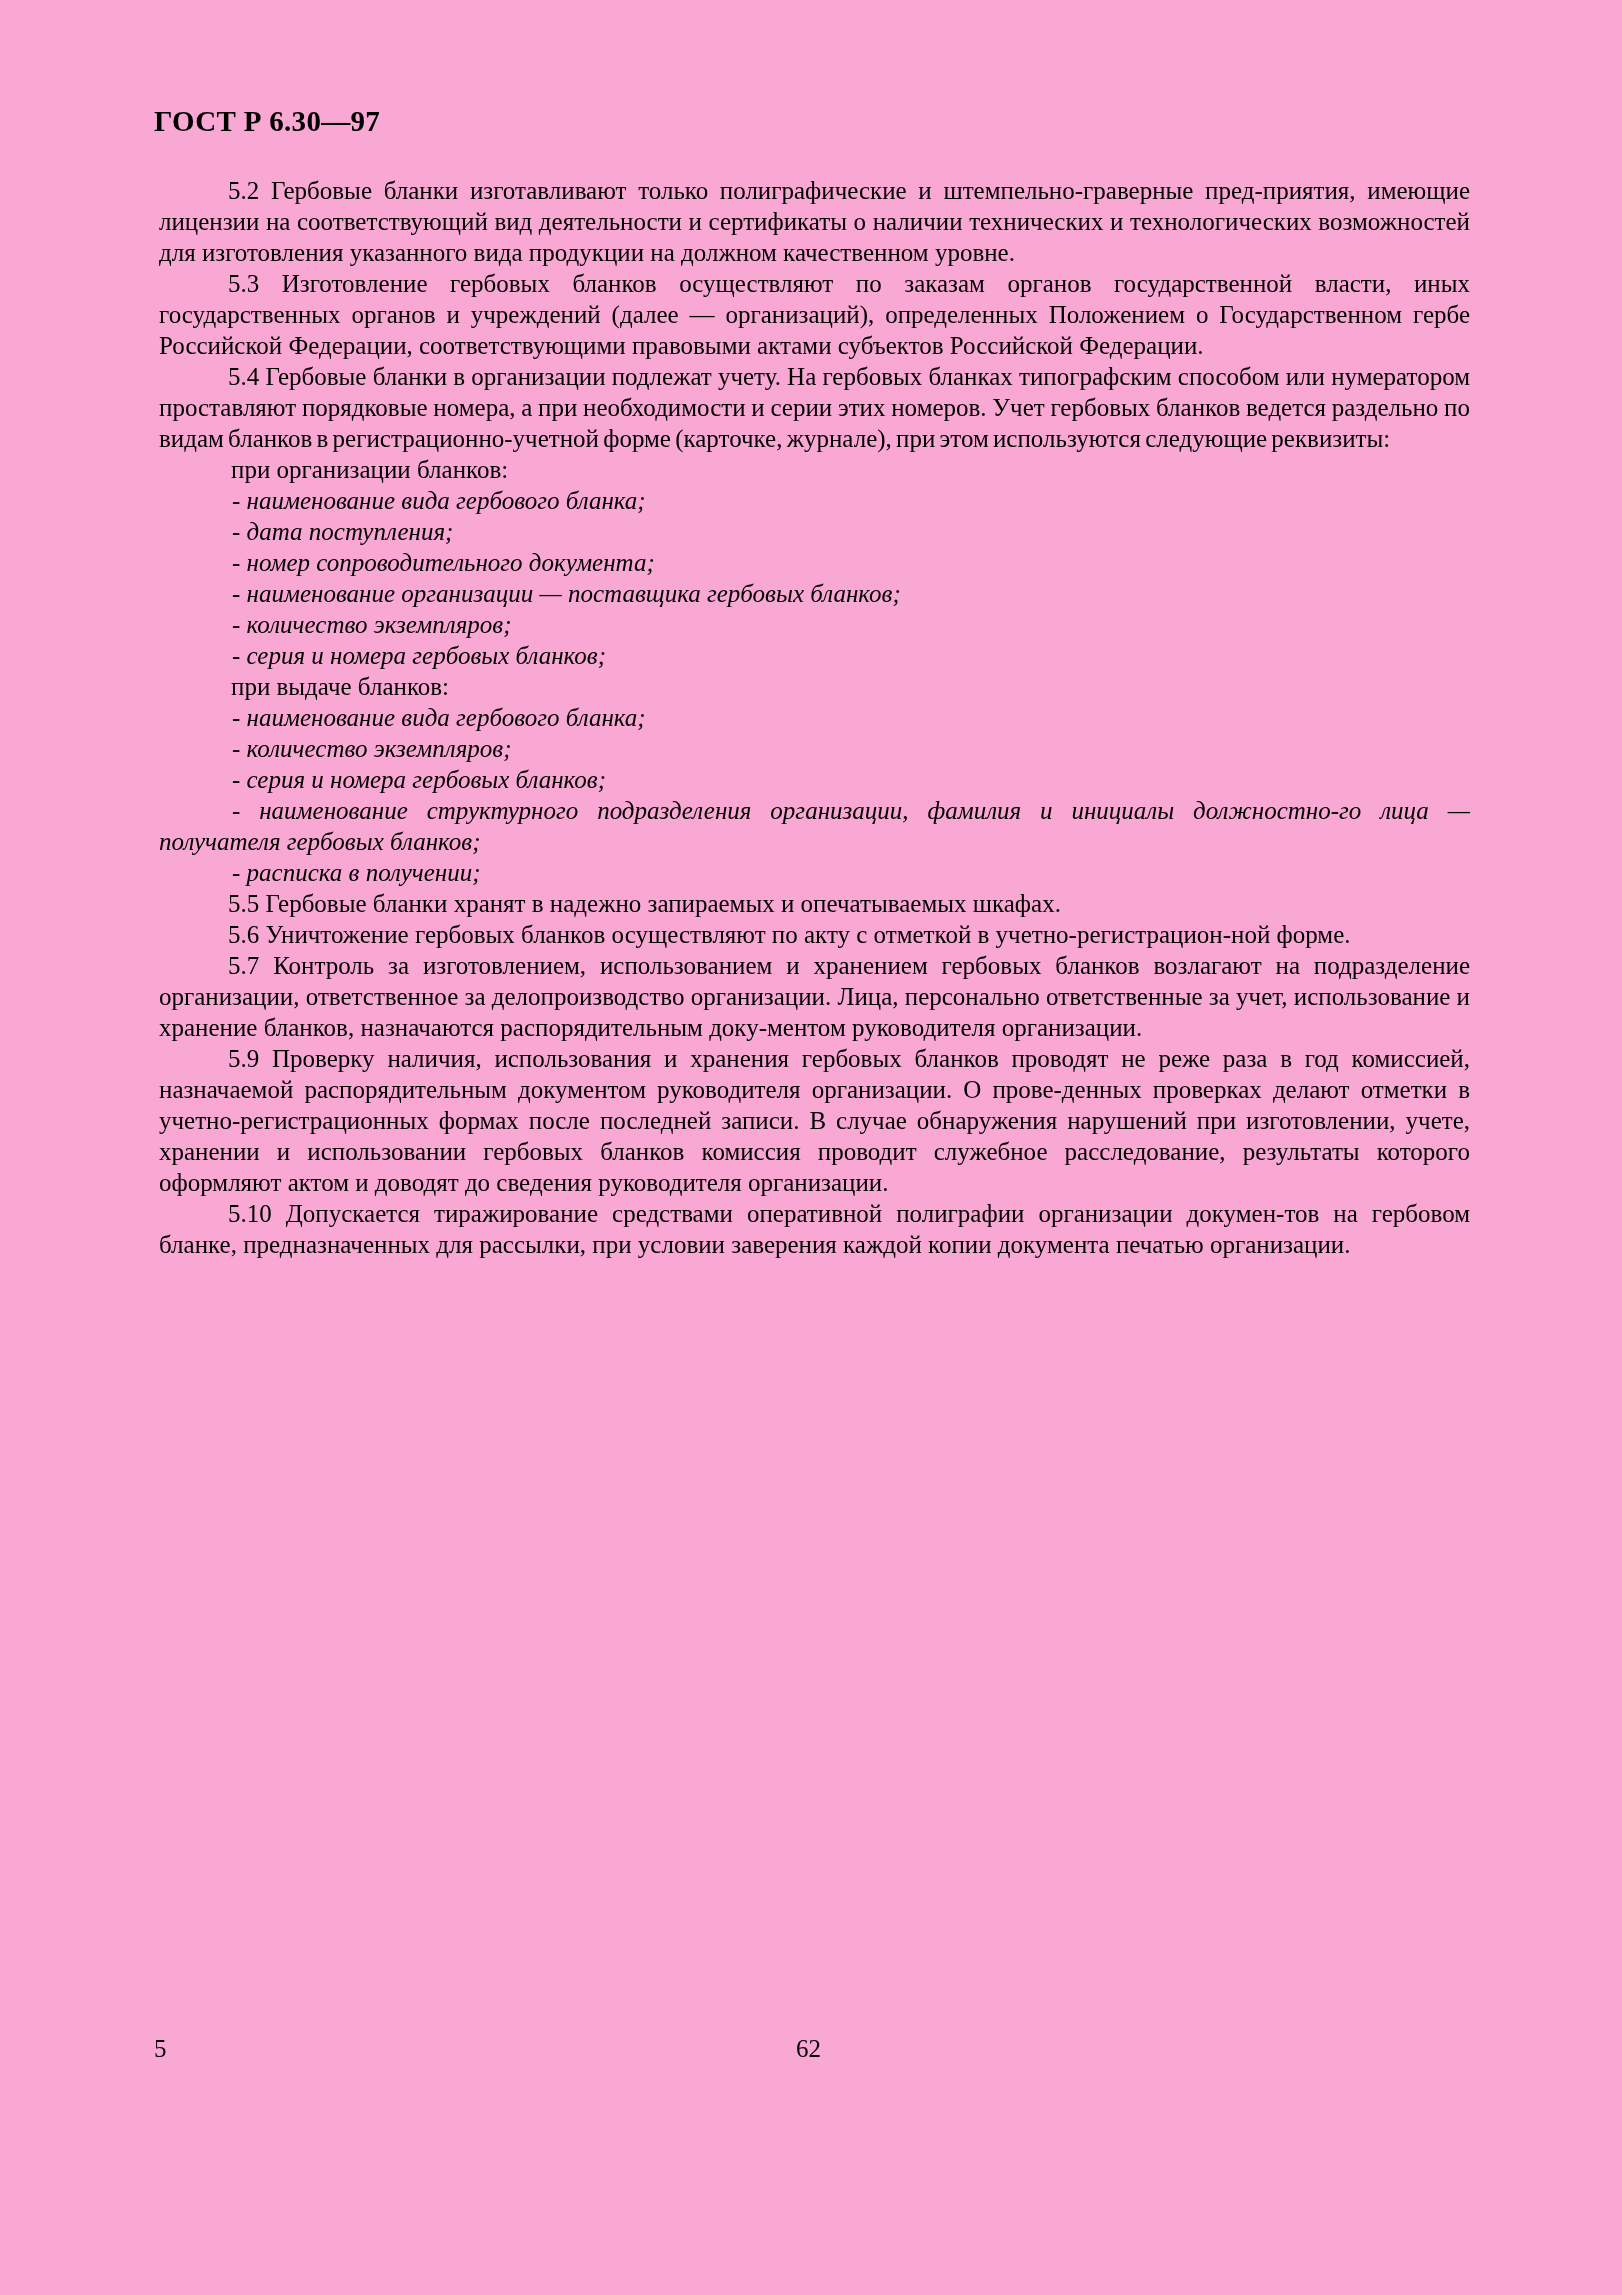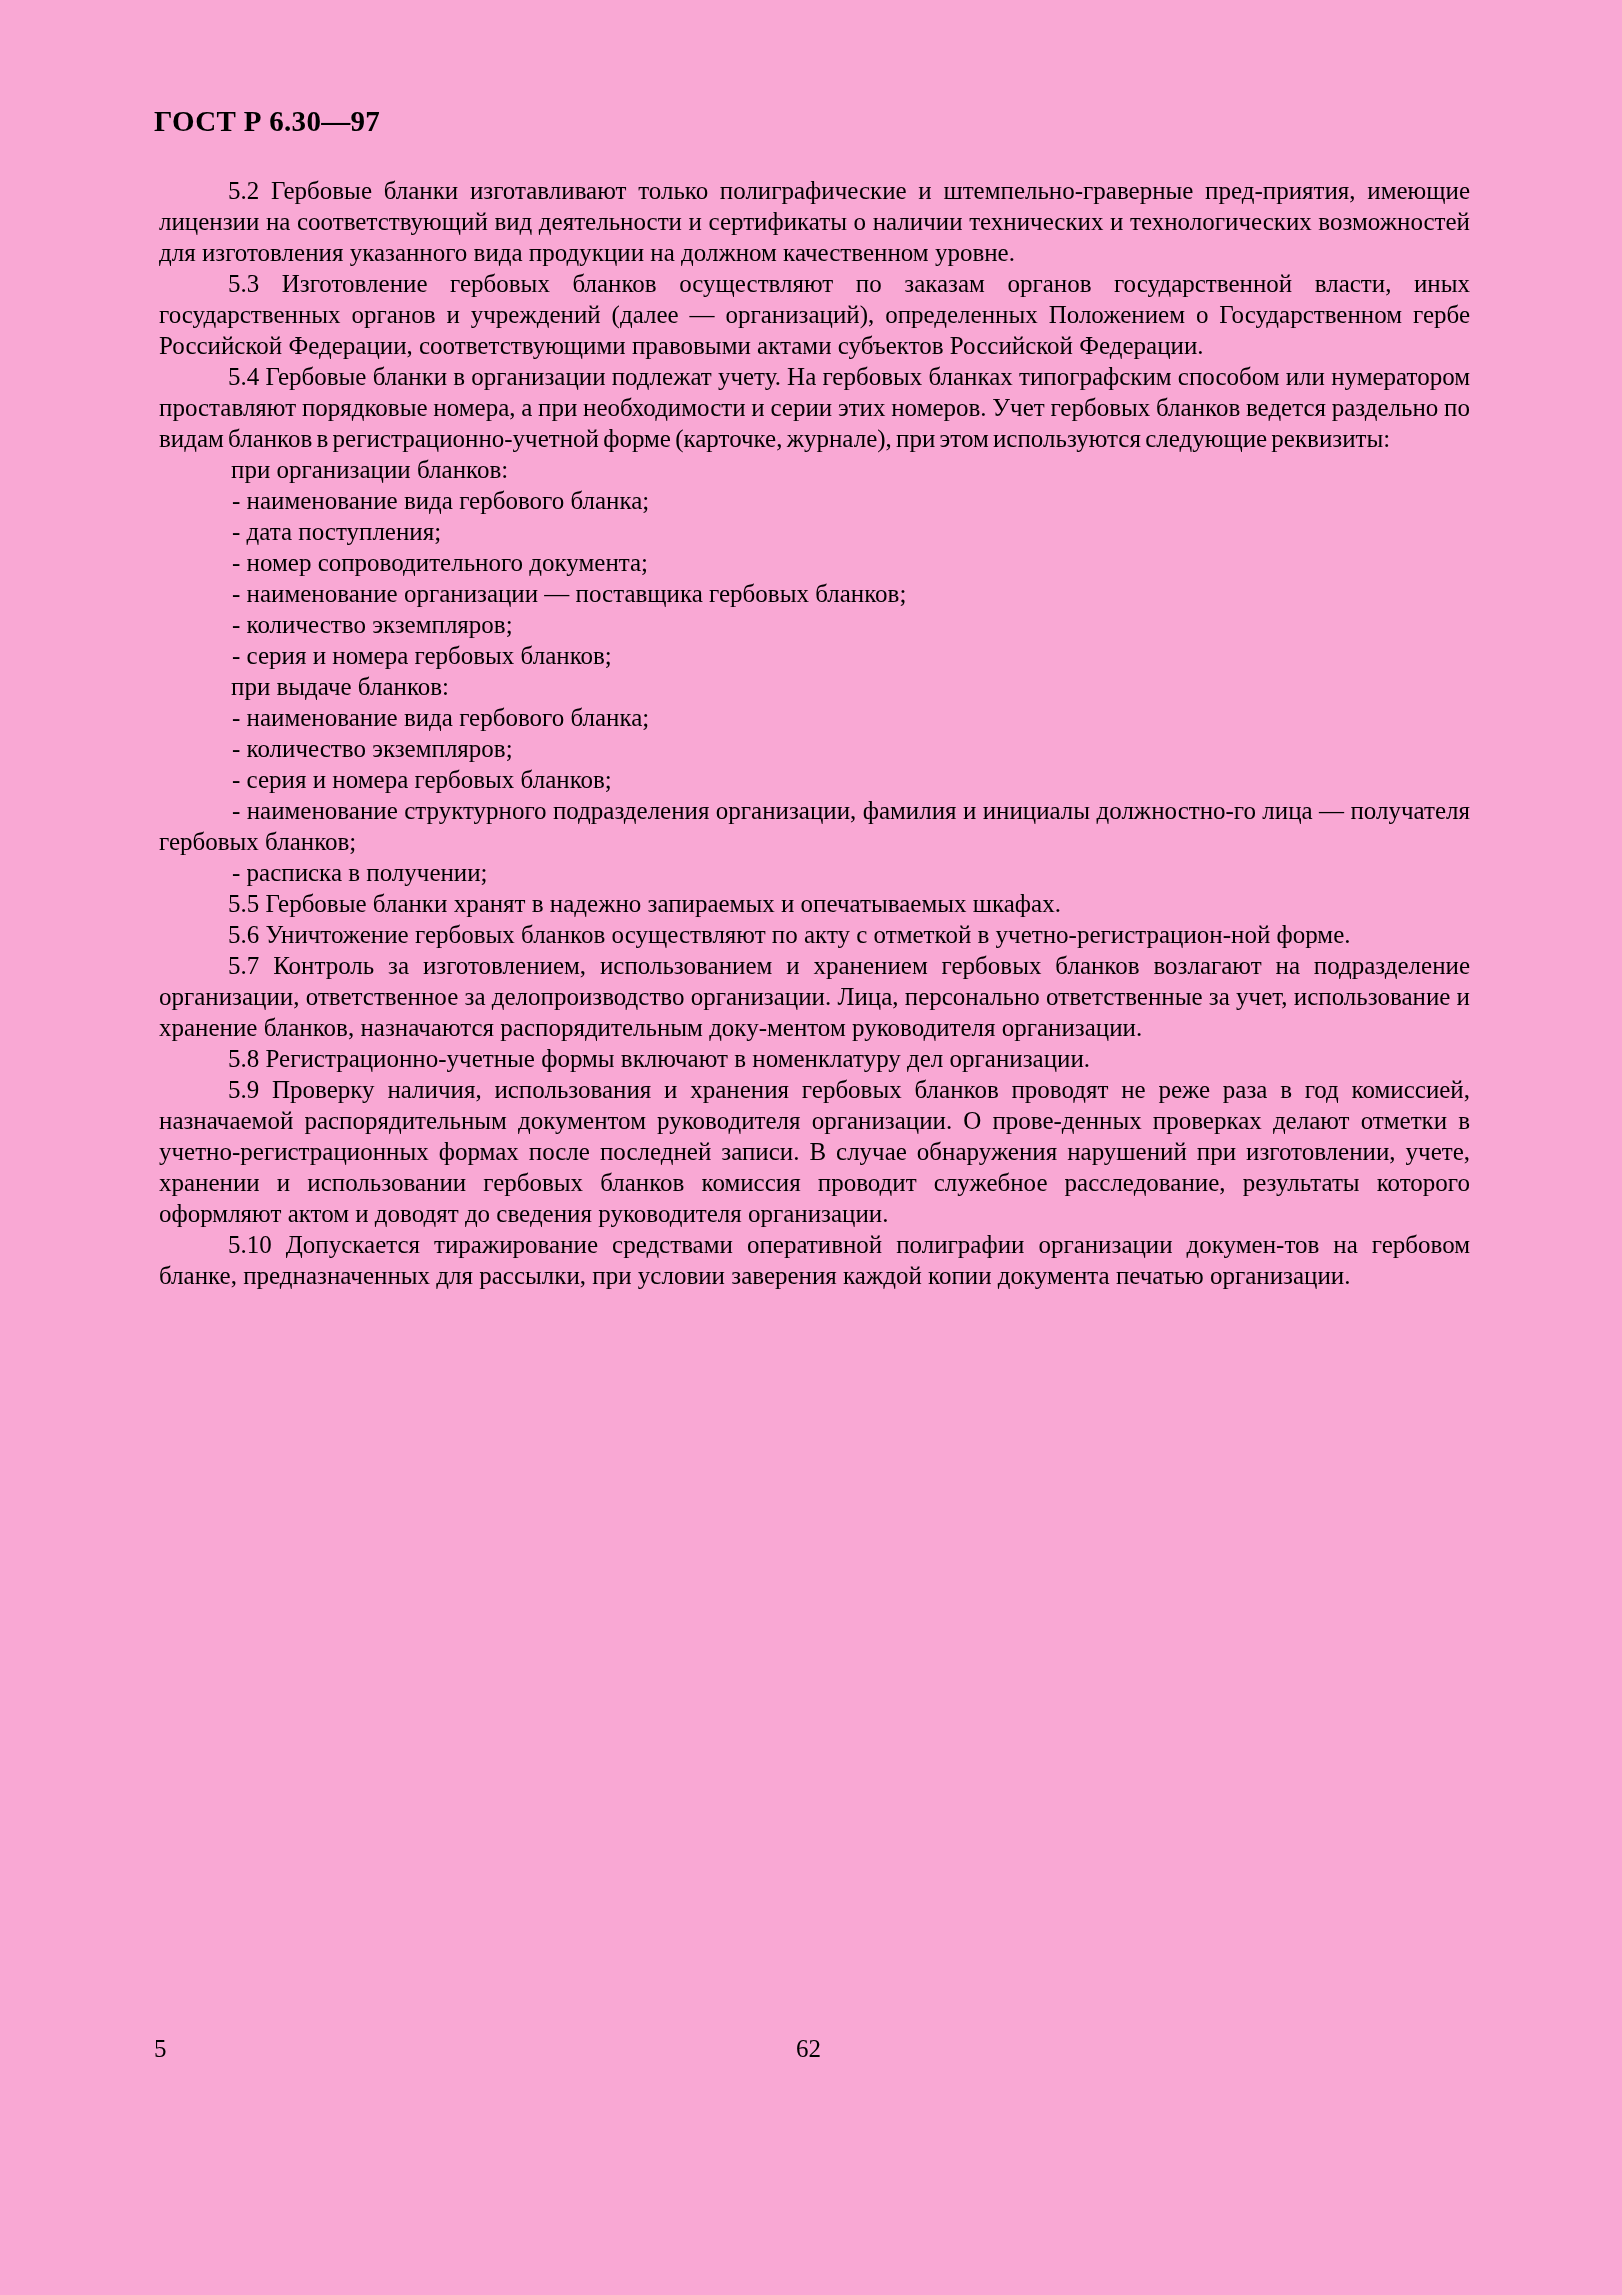--- a/index.html
+++ b/index.html
@@ -48,20 +48,21 @@
   .para, .sublabel, .bullet {
     hyphens: manual;
   }
   .sublabel {
     text-indent: 72px;
     text-align: left;
   }
   .bullet {
     text-indent: 73px;
     text-align: justify;
+    font-style: italic;
   }
   .bullet.nojust, .sublabel.nojust {
     text-align: left;
   }
   .tight {
     word-spacing: -2px;
   }
   
   .footer-left {
     position: absolute;
@@ -107,21 +108,20 @@
     <p class="bullet nojust">- серия и номера гербовых бланков;</p>
     <p class="bullet">- наименование структурного подразделения организации, фамилия и инициалы должностно-го лица — получателя гербовых бланков;</p>
     <p class="bullet nojust">- расписка в получении;</p>
 
     <p class="para nojust">5.5  Гербовые бланки хранят в надежно запираемых и опечатываемых шкафах.</p>
 
     <p class="para">5.6  Уничтожение гербовых бланков осуществляют по акту с отметкой в учетно-регистрацион-ной форме.</p>
 
     <p class="para">5.7  Контроль за изготовлением, использованием и хранением гербовых бланков возлагают на подразделение организации, ответственное за делопроизводство организации. Лица, персонально ответственные за учет, использование и хранение бланков, назначаются распорядительным доку-ментом руководителя организации.</p>
 
-    <p class="para nojust">5.8  Регистрационно-учетные формы включают в номенклатуру дел организации.</p>
 
     <p class="para">5.9  Проверку наличия, использования и хранения гербовых бланков проводят не реже раза в год комиссией, назначаемой распорядительным документом руководителя организации. О прове-денных проверках делают отметки в учетно-регистрационных формах после последней записи. В случае обнаружения нарушений при изготовлении, учете, хранении и использовании гербовых бланков комиссия проводит служебное расследование, результаты которого оформляют актом и доводят до сведения руководителя организации.</p>
 
     <p class="para">5.10  Допускается тиражирование средствами оперативной полиграфии организации докумен-тов на гербовом бланке, предназначенных для рассылки, при условии заверения каждой копии документа печатью организации.</p>
 
   </div>
 
   <div class="footer-left">5</div>
 
   <div class="footer-center">62</div>

